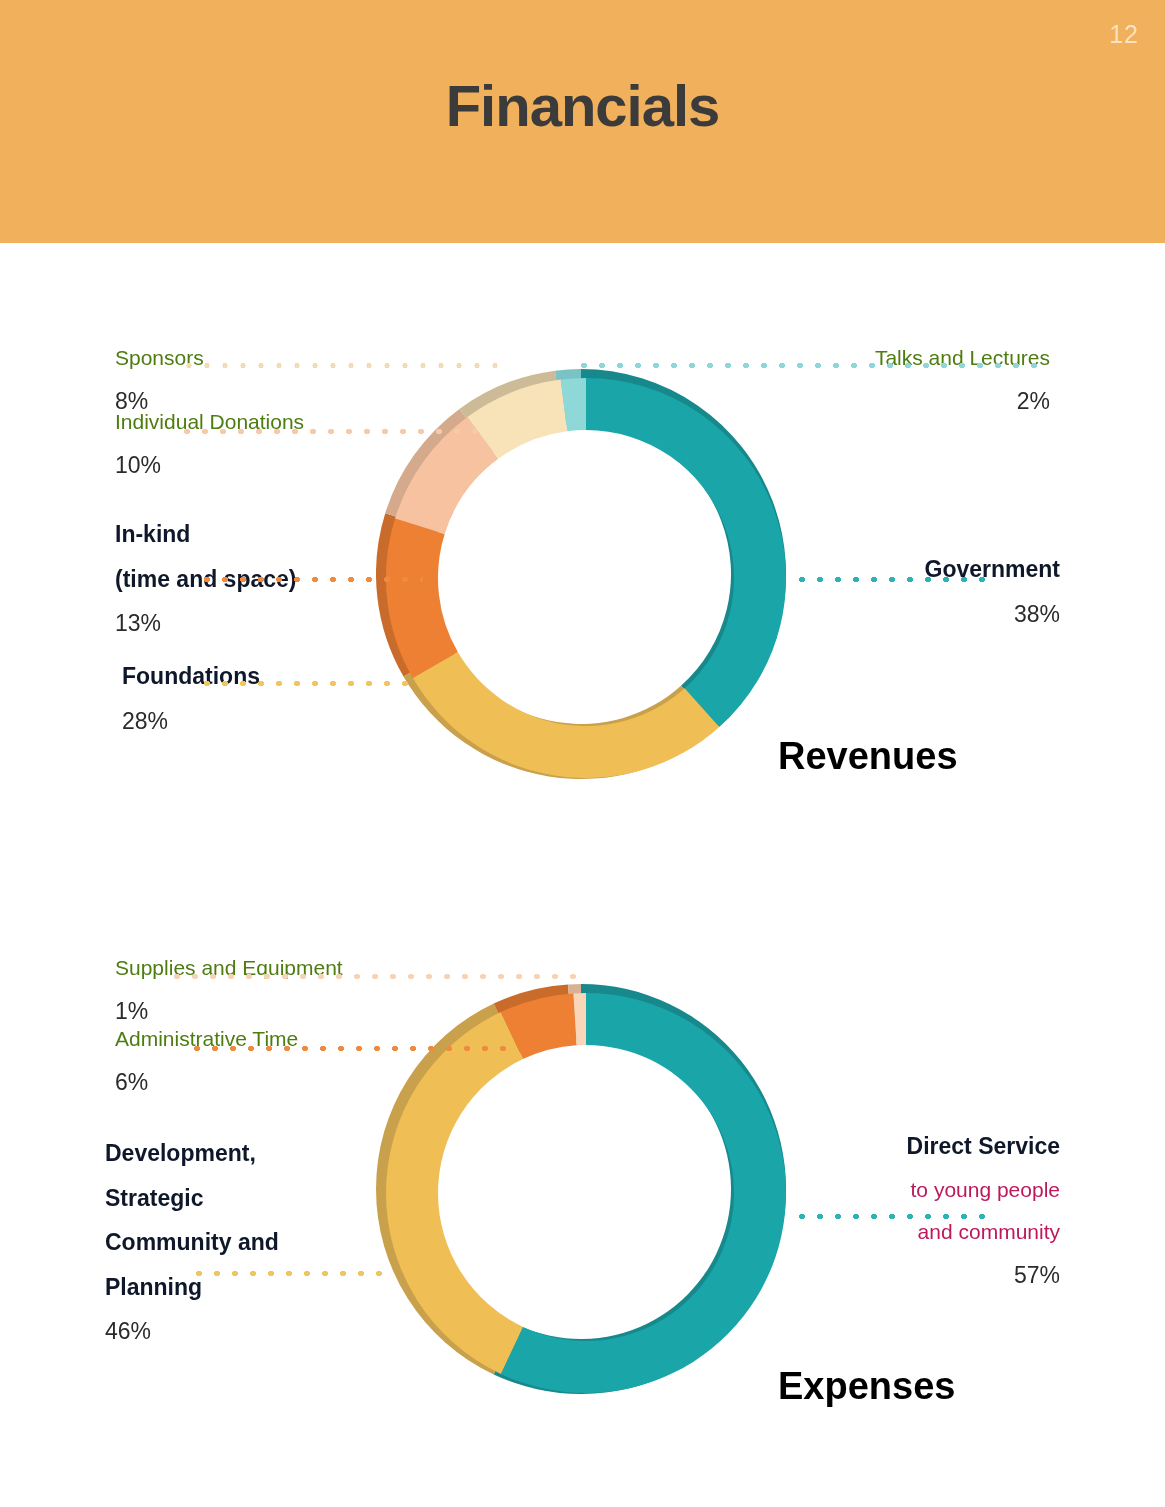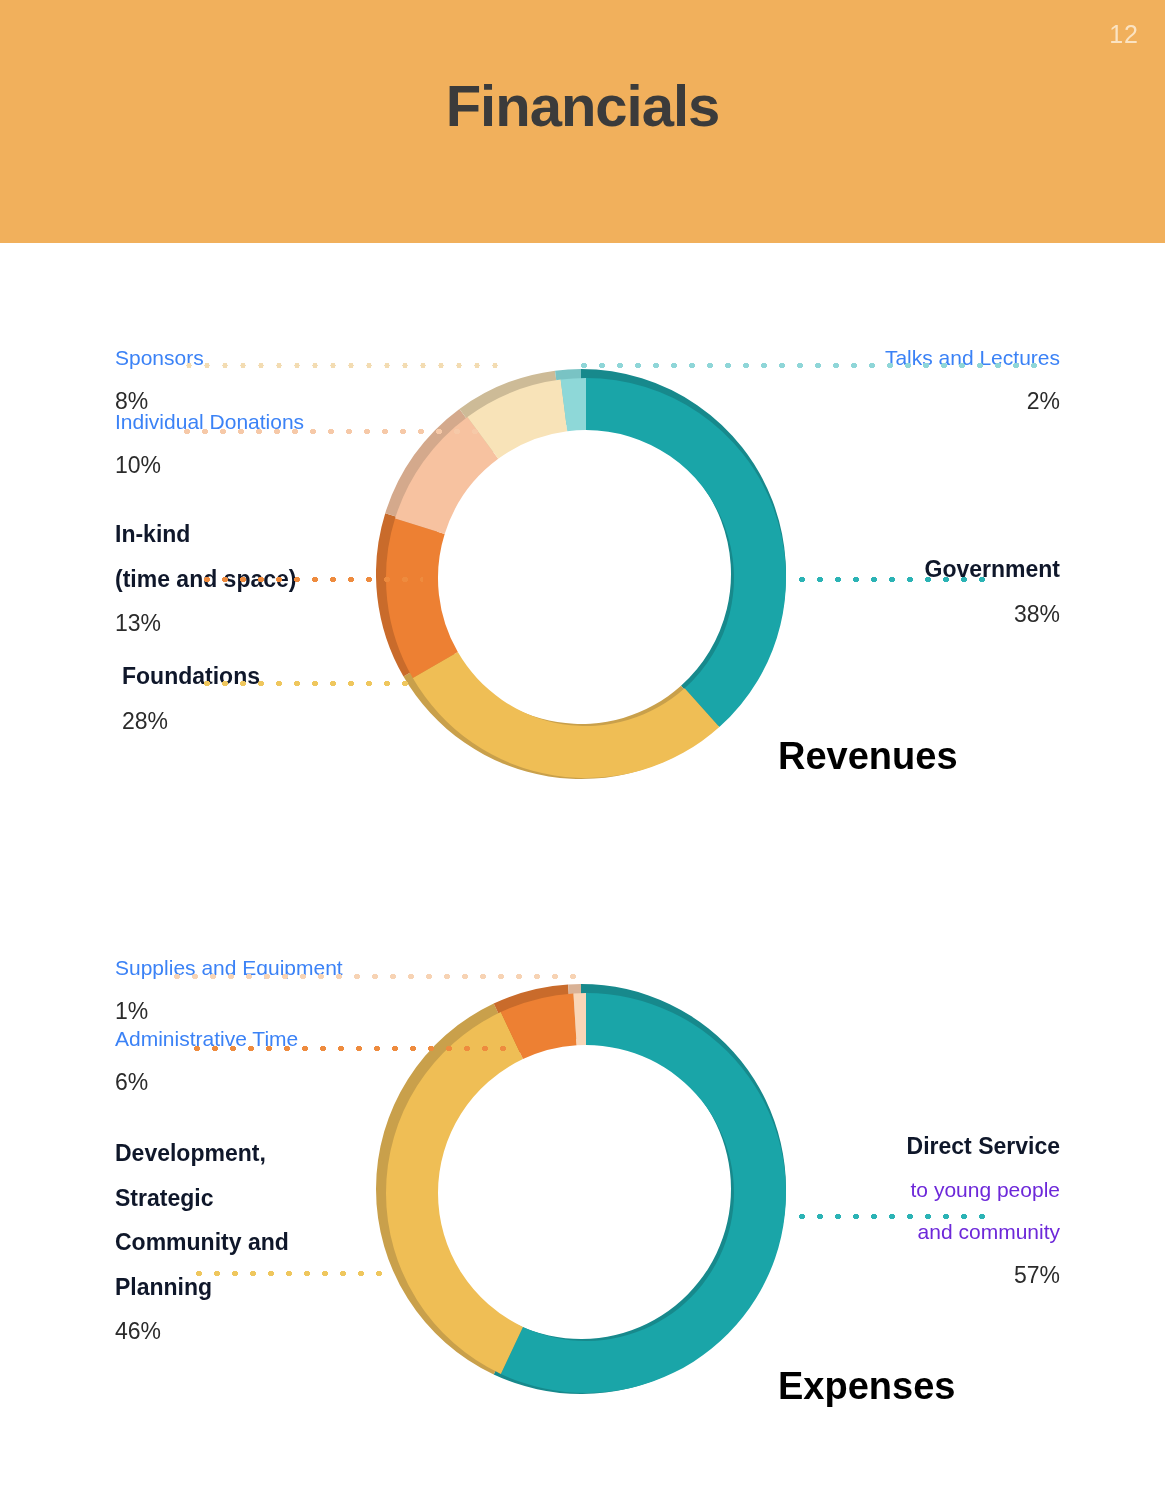--- a/index.html
+++ b/index.html
@@ -45,23 +45,23 @@
   .lbl {
     position: absolute;
     font-family: "Liberation Sans", sans-serif;
     color: #1a1a1a;
     line-height: 1.14;
     white-space: pre-line;
   }
   .lbl.left  { text-align: left; }
   .lbl.right { text-align: right; }
 
-  .lbl .name       { font-size: 21px; font-weight: 300; color:#3b82f6; display:block; }
+  .lbl .name       { font-size: 21px; font-weight: 300; color:#4d7c0f; display:block; }
   .lbl .name.bold  { font-size: 23px; font-weight: bold; color:#0f172a; }
-  .lbl .sub        { font-size: 21px; font-weight: 300; color:#6d28d9; display:block; }
+  .lbl .sub        { font-size: 21px; font-weight: 300; color:#be185d; display:block; }
   .lbl .pct        { font-size: 23px; font-weight: 300; color:#2b2b2b; display:inline-block; }
 
   
   .leader {
     position: absolute; height: 7px;
     background-repeat: repeat-x;
     background-size: 18px 7px;
   }
 
   
@@ -127,21 +127,21 @@
       <span class="pct">13%</span>
     </div>
     <div class="leader" style="left:198px; top:276px; width:225px; background-image:radial-gradient(circle, #ee8b3e 0 2.9px, transparent 3.0px); background-size:18px 7px;"></div>
 
     <div class="lbl left" style="left:122px; top:345px; width:330px;">
       <span class="name bold">Foundations</span>
       <span class="pct">28%</span>
     </div>
     <div class="leader" style="left:198px; top:380px; width:220px; background-image:radial-gradient(circle, #efc75e 0 2.9px, transparent 3.0px); background-size:18px 7px;"></div>
 
-    <div class="lbl right" style="right:105px; top:28px; width:330px;">
+    <div class="lbl right" style="right:115px; top:28px; width:330px;">
       <span class="name">Talks and Lectures</span>
       <span class="pct">2%</span>
     </div>
     <div class="leader" style="left:575px; top:62px; width:465px; background-image:radial-gradient(circle, #8fd6d8 0 2.8px, transparent 2.9px); background-size:18px 7px;"></div>
 
     <div class="lbl right" style="right:105px; top:238px; width:330px;">
       <span class="name bold">Government</span>
       <span class="pct">38%</span>
     </div>
     <div class="leader" style="left:793px; top:276px; width:200px; background-image:radial-gradient(circle, #2bb3b5 0 2.9px, transparent 3.0px); background-size:18px 7px;"></div>
@@ -175,21 +175,21 @@
       <span class="pct">1%</span>
     </div>
     <div class="leader" style="left:168px; top:58px; width:410px; background-image:radial-gradient(circle, #f7d3b4 0 2.7px, transparent 2.8px); background-size:18px 7px;"></div>
 
     <div class="lbl left" style="left:115px; top:94px; width:360px;">
       <span class="name">Administrative Time</span>
       <span class="pct">6%</span>
     </div>
     <div class="leader" style="left:188px; top:130px; width:320px; background-image:radial-gradient(circle, #ee8b3e 0 2.9px, transparent 3.0px); background-size:18px 7px;"></div>
 
-    <div class="lbl left" style="left:115px; top:207px; width:330px;">
+    <div class="lbl left" style="left:105px; top:207px; width:330px;">
       <span class="name bold">Development,</span>
       <span class="name bold">Strategic</span>
       <span class="name bold">Community and</span>
       <span class="name bold">Planning</span>
       <span class="pct">46%</span>
     </div>
     <div class="leader" style="left:190px; top:355px; width:200px; background-image:radial-gradient(circle, #efc75e 0 2.9px, transparent 3.0px); background-size:18px 7px;"></div>
 
     <div class="lbl right" style="right:105px; top:200px; width:360px;">
       <span class="name bold">Direct Service</span>

